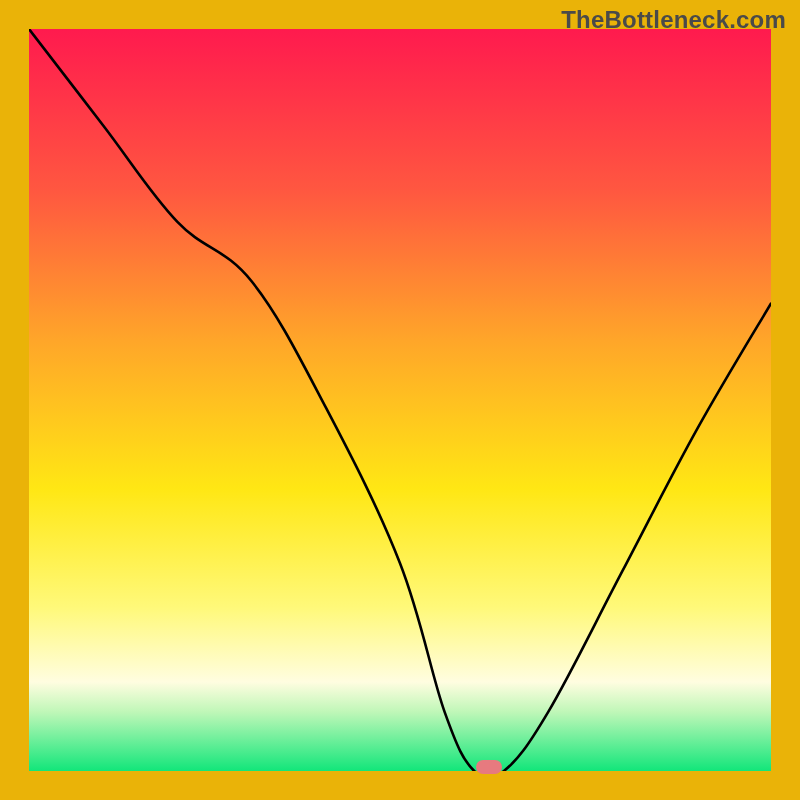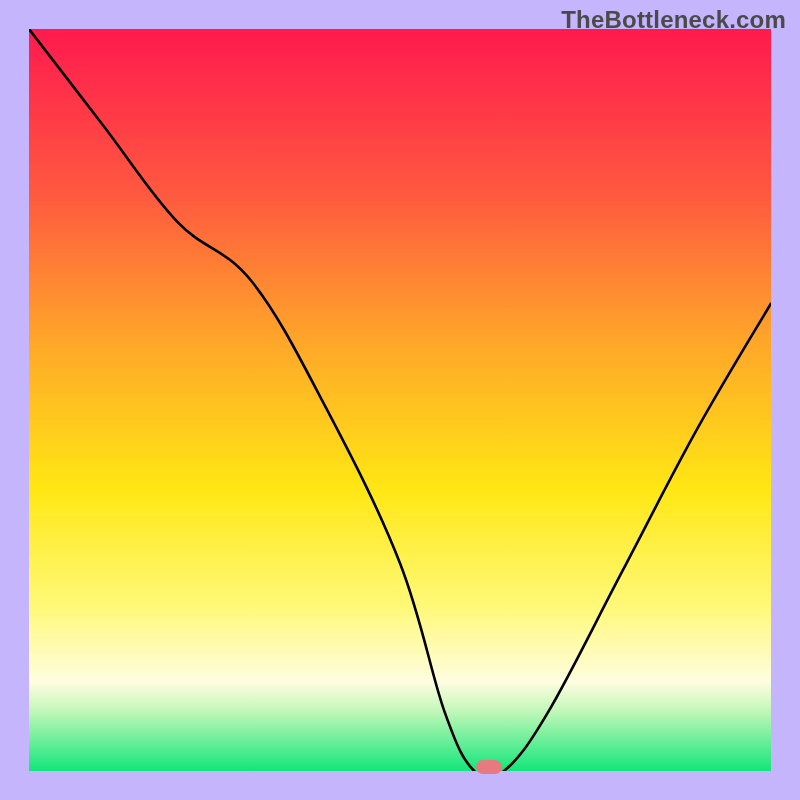--- a/index.html
+++ b/index.html
@@ -8,21 +8,21 @@
     width: 800px;
     height: 800px;
     background: #000;
     font-family: Arial, Helvetica, sans-serif;
     overflow: hidden;
   }
   .outer {
     position: relative;
     width: 800px;
     height: 800px;
-    background: #c4b5fd;
+    background: #eab308;
   }
   .watermark {
     position: absolute;
     top: 6px;
     right: 14px;
     color: #4a4a4a;
     font-size: 24px;
     font-weight: 600;
     letter-spacing: 0.2px;
     user-select: none;

